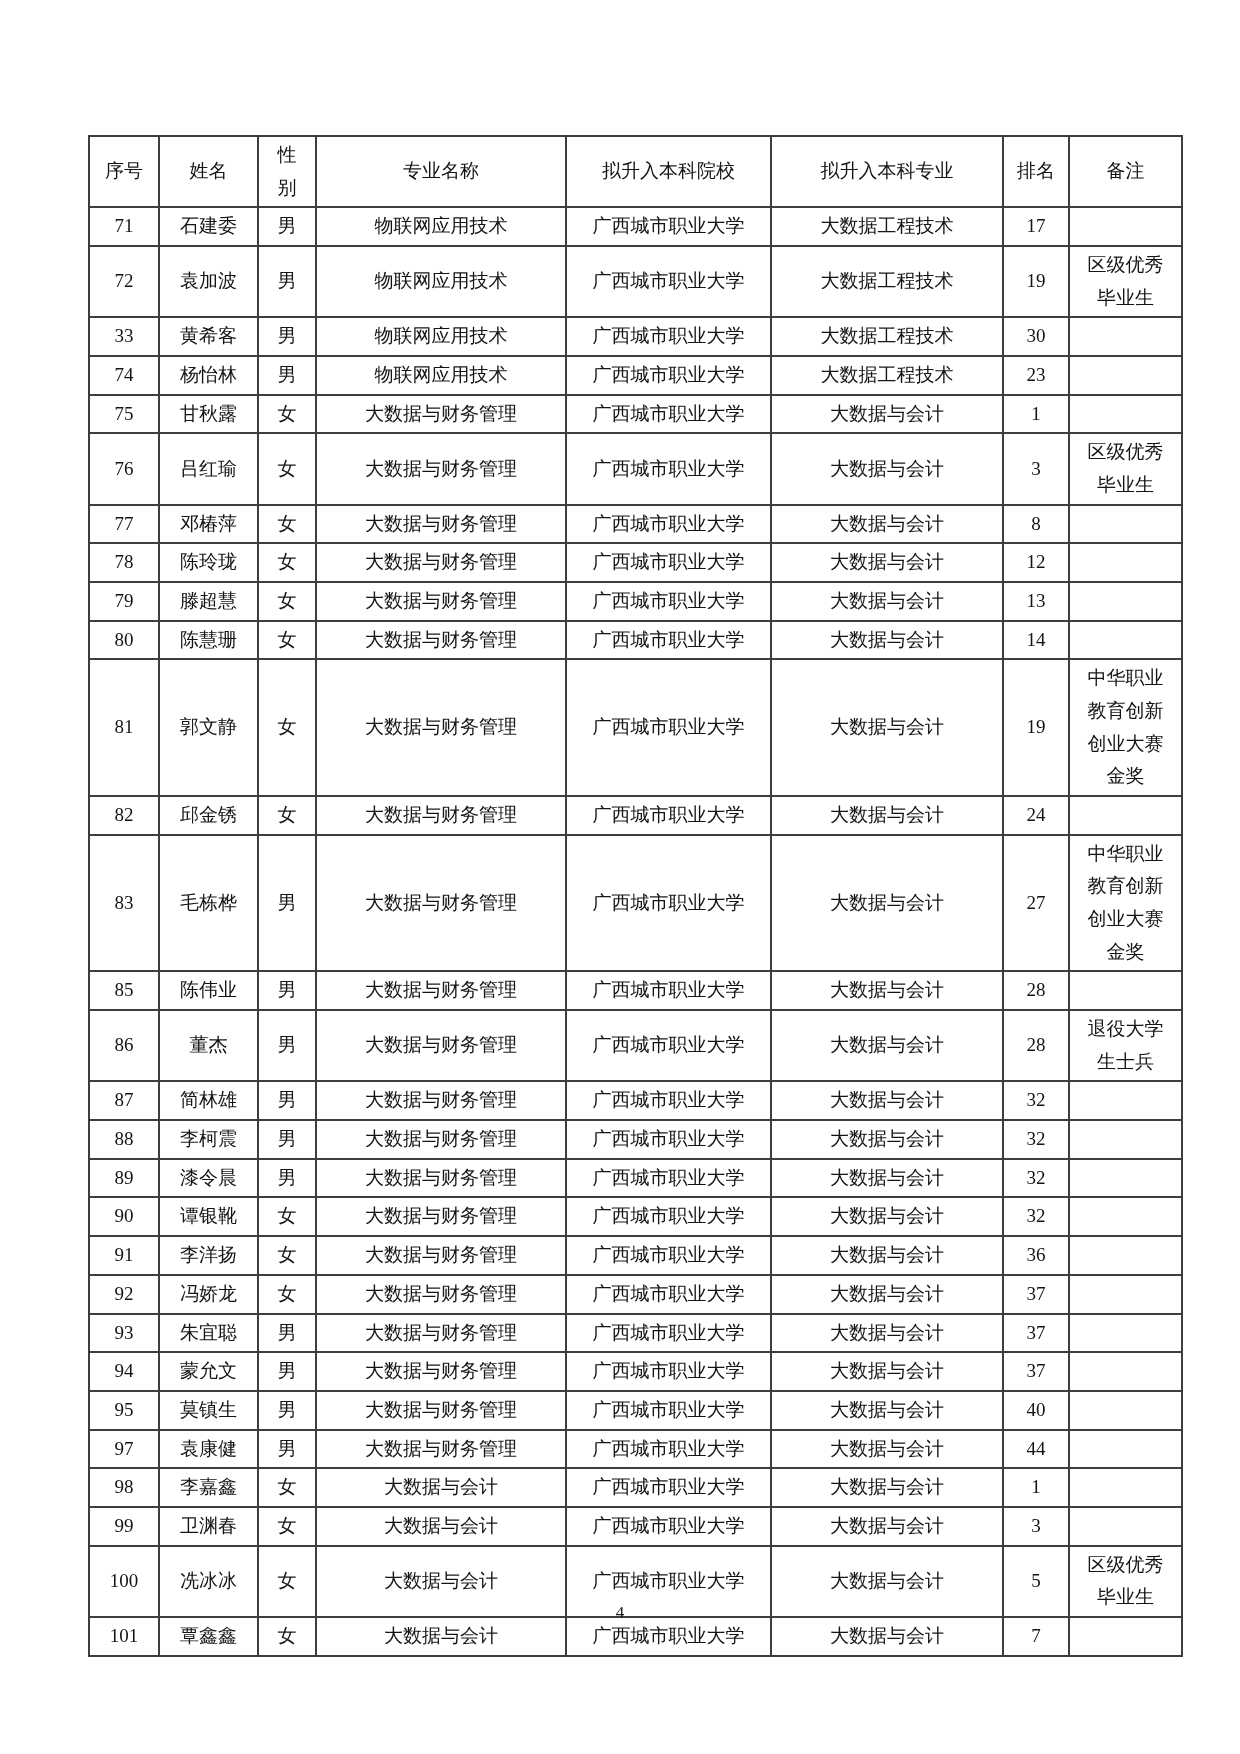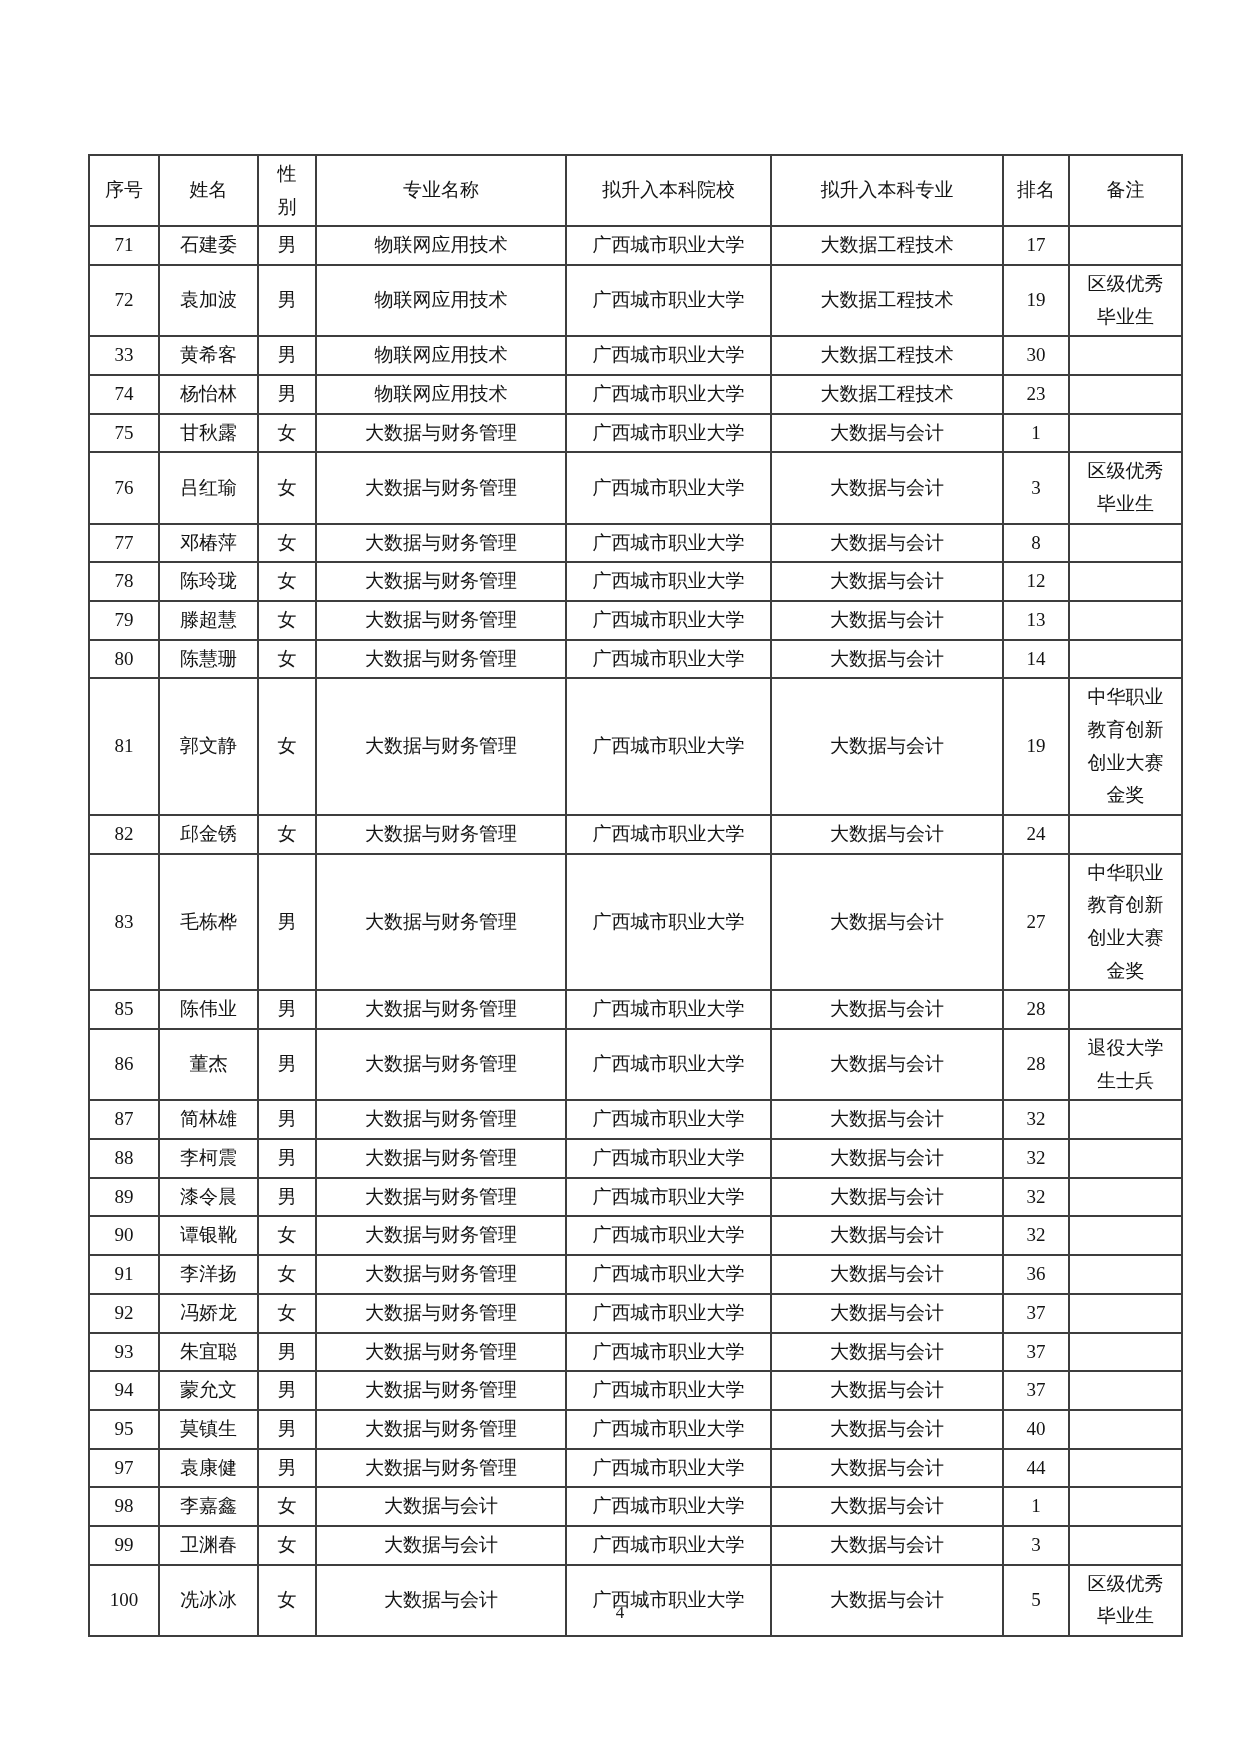--- a/index.html
+++ b/index.html
@@ -12,21 +12,21 @@
     width: 1240px;
     height: 1754px;
     background: #ffffff;
     font-family: "Liberation Serif", "DejaVu Serif", serif;
     color: #141414;
     overflow: hidden;
   }
   table.roster {
     position: absolute;
     left: 88px;
-    top: 154px;
+    top: 135px;
     width: 1093px;
     border-collapse: collapse;
     table-layout: fixed;
   }
   col.c-no         { width: 70px; }
   col.c-name       { width: 99px; }
   col.c-gender     { width: 58px; }
   col.c-major      { width: 250px; }
   col.c-college    { width: 205px; }
   col.c-tmajor     { width: 232px; }
@@ -367,18 +367,28 @@
         <tr>
       <td>100</td>
       <td>冼冰冰</td>
       <td>女</td>
       <td>大数据与会计</td>
       <td>广西城市职业大学</td>
       <td>大数据与会计</td>
       <td>5</td>
       <td class="remark-cell">区级优秀毕业生</td>
     </tr>
+        <tr>
+      <td>101</td>
+      <td>覃鑫鑫</td>
+      <td>女</td>
+      <td>大数据与会计</td>
+      <td>广西城市职业大学</td>
+      <td>大数据与会计</td>
+      <td>7</td>
+      <td class="remark-cell"></td>
+    </tr>
       </tbody>
   </table>
 
   <div class="page-number">4</div>
 
 </div>
 
 </body></html>

